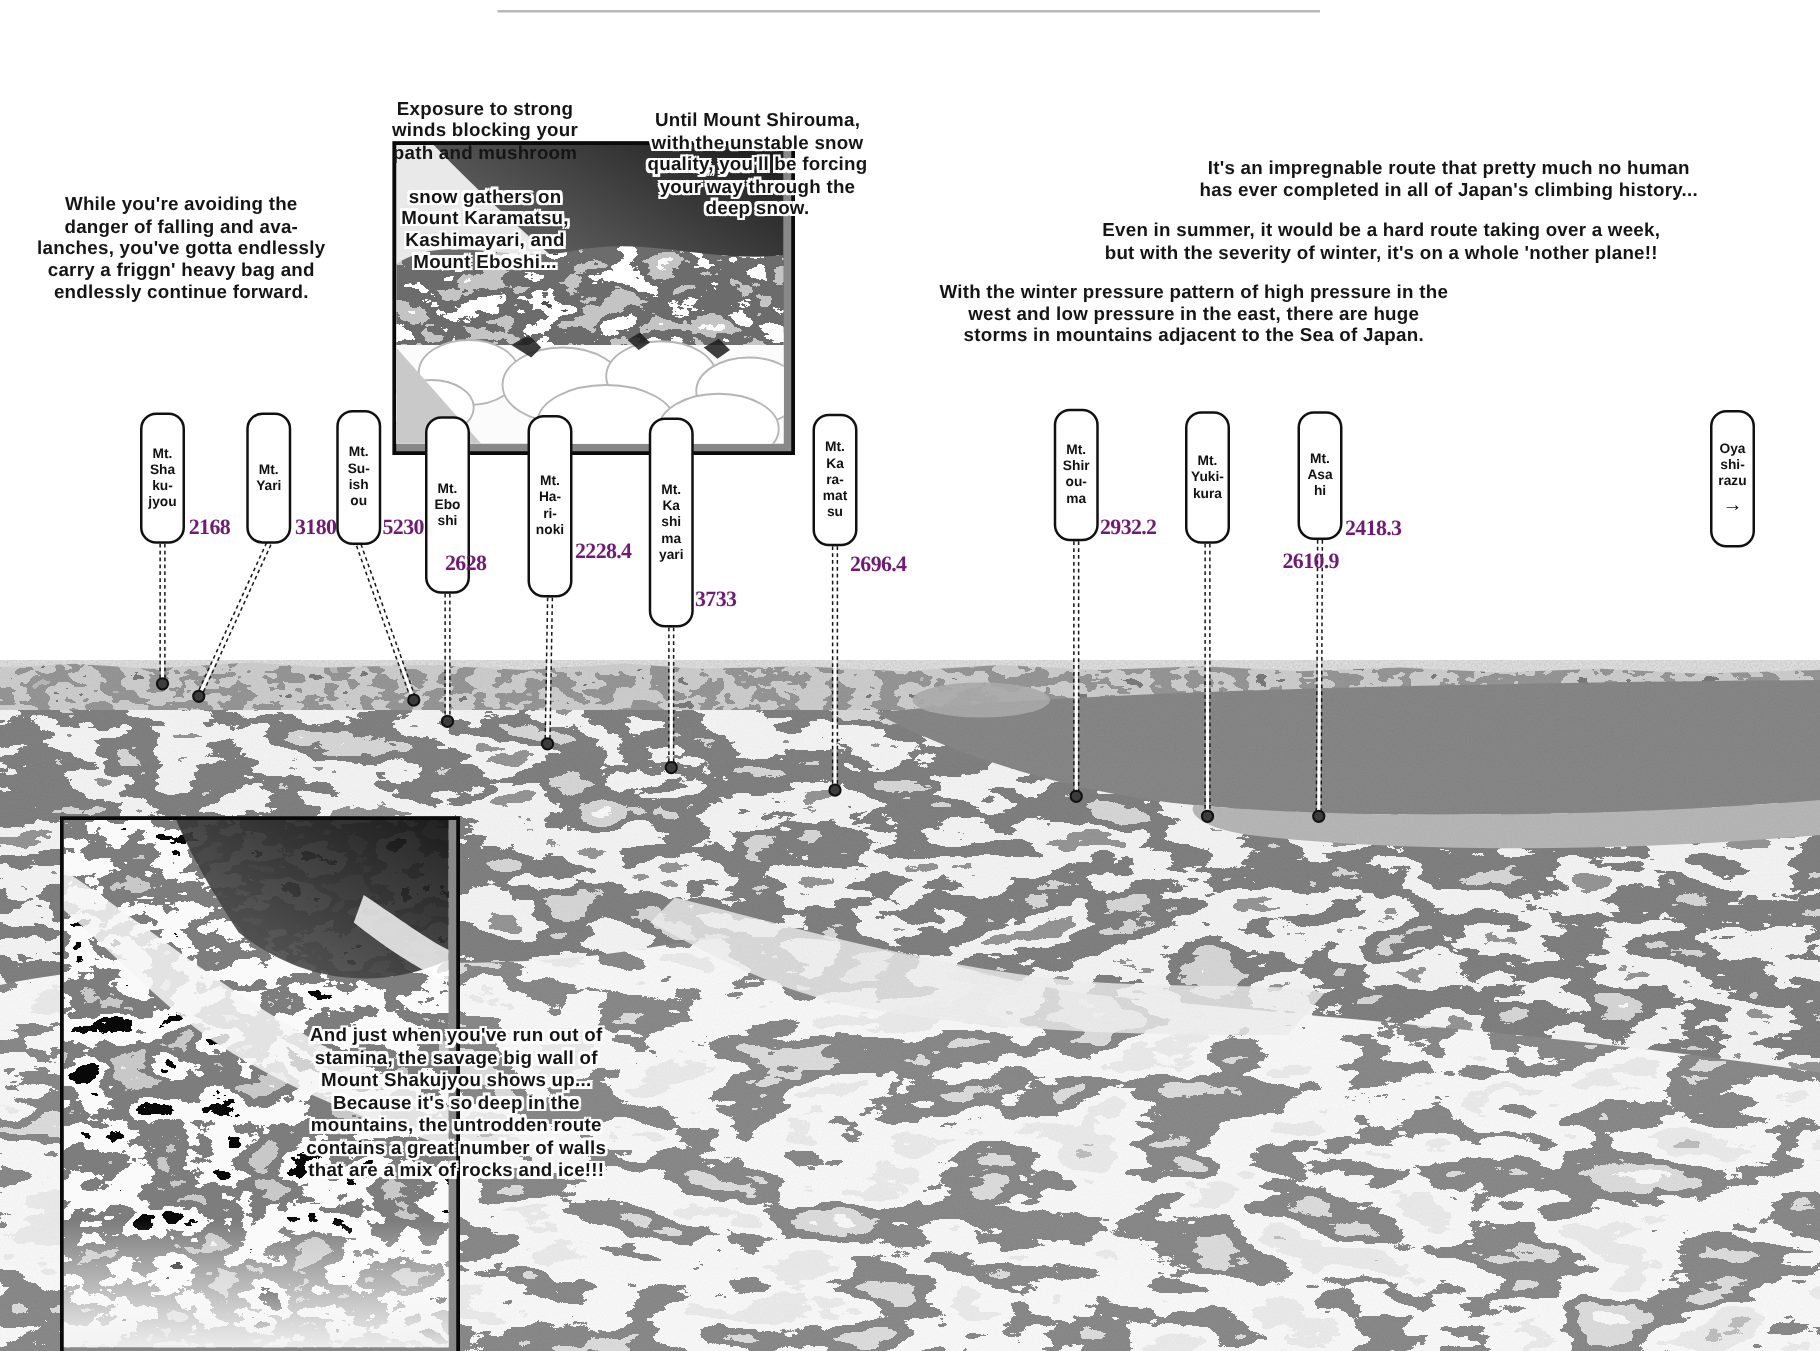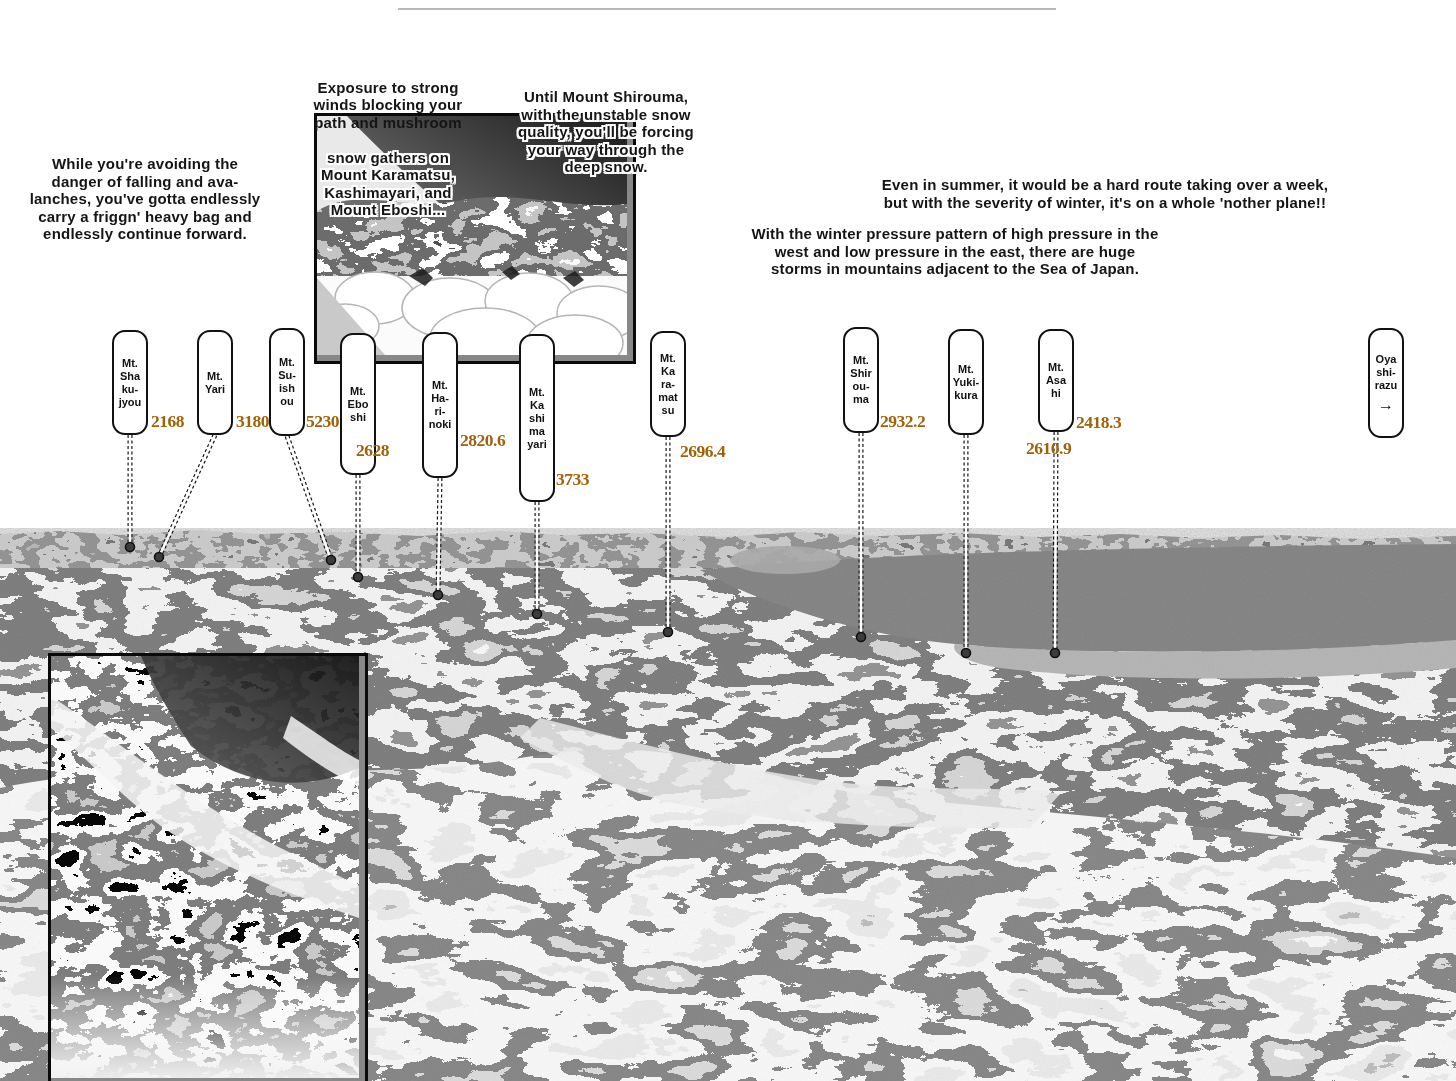--- a/index.html
+++ b/index.html
@@ -18,21 +18,21 @@
        white-space:pre-line;letter-spacing:0.2px;color:#151515;}
   .bigcap{line-height:18px;}
   .outl{text-shadow:-2px -2px 0 #fff,0 -2px 0 #fff,2px -2px 0 #fff,-2px 0 0 #fff,
         2px 0 0 #fff,-2px 2px 0 #fff,0 2px 0 #fff,2px 2px 0 #fff,-1px -1px 0 #fff,1px 1px 0 #fff;}
   .pill{position:absolute;width:36px;box-sizing:border-box;border:2.5px solid #111;
         border-radius:13px;background:#fff;display:flex;flex-direction:column;
         align-items:center;justify-content:center;text-align:center;}
   .pname{font-weight:bold;font-size:11px;line-height:13px;white-space:pre-line;color:#111;}
   .arrow{font-weight:bold;font-size:16px;line-height:16px;margin-top:5px;color:#111;}
   .elev{position:absolute;font-family:"Liberation Serif",serif;font-weight:bold;
-        font-size:17.5px;letter-spacing:-0.5px;color:#a16207;}
+        font-size:17.5px;letter-spacing:-0.5px;color:#701a75;}
   .topline{position:absolute;left:398px;top:8px;width:658px;height:2px;background:#b9b9b9;}
 </style>
 </head>
 <body>
 
 <div class="page">
 
   <div class="panorama">
     <svg width="1456" height="553" viewBox="0 0 1456 553">
       <defs>
@@ -229,26 +229,35 @@
   <div class="cap" style="left:295px;top:61px;width:186px">
     <div>Exposure to strong
 winds blocking your
 path and mushroom</div>
     <div class="outl">snow gathers on
 Mount Karamatsu,
 Kashimayari, and
 Mount Eboshi...</div>
   </div>
 
+  <div class="cap" style="left:950px;top:126px;width:418px">It's an impregnable route that pretty much no human
+has ever completed in all of Japan's climbing history...</div>
   <div class="cap" style="left:718px;top:225px;width:474px">With the winter pressure pattern of high pressure in the
 west and low pressure in the east, there are huge
 storms in mountains adjacent to the Sea of Japan.</div>
   <div class="cap" style="left:875px;top:176px;width:460px">Even in summer, it would be a hard route taking over a week,
 but with the severity of winter, it's on a whole 'nother plane!!</div>
 
+  <div class="cap outl bigcap" style="left:228px;top:820px;width:274px">And just when you've run out of
+stamina, the savage big wall of
+Mount Shakujyou shows up...
+Because it's so deep in the
+mountains, the untrodden route
+contains a great number of walls
+that are a mix of rocks and ice!!!</div>
 
   <div class="pill" style="left:112px;top:330px;height:105px">
     <div class="pname">Mt.
 Sha
 ku-
 jyou</div>
   </div>
   <div class="pill" style="left:197px;top:330px;height:105px">
     <div class="pname">Mt.
 Yari</div>
@@ -304,21 +313,21 @@
     <div class="pname">Oya
 shi-
 razu</div>
     <div class="arrow">→</div>
   </div>
 
   <div class="elev" style="left:151px;top:411px">2168</div>
   <div class="elev" style="left:236px;top:411px">3180</div>
   <div class="elev" style="left:306px;top:411px">5230</div>
   <div class="elev" style="left:356px;top:440px">2628</div>
-  <div class="elev" style="left:460px;top:430px">2820.6</div>
+  <div class="elev" style="left:460px;top:430px">2228.4</div>
   <div class="elev" style="left:556px;top:469px">3733</div>
   <div class="elev" style="left:680px;top:441px">2696.4</div>
   <div class="elev" style="left:880px;top:411px">2932.2</div>
   <div class="elev" style="left:1026px;top:438px">2610.9</div>
   <div class="elev" style="left:1076px;top:412px">2418.3</div>
 
   <div class="topline"></div>
 </div>
 
 </body></html>

